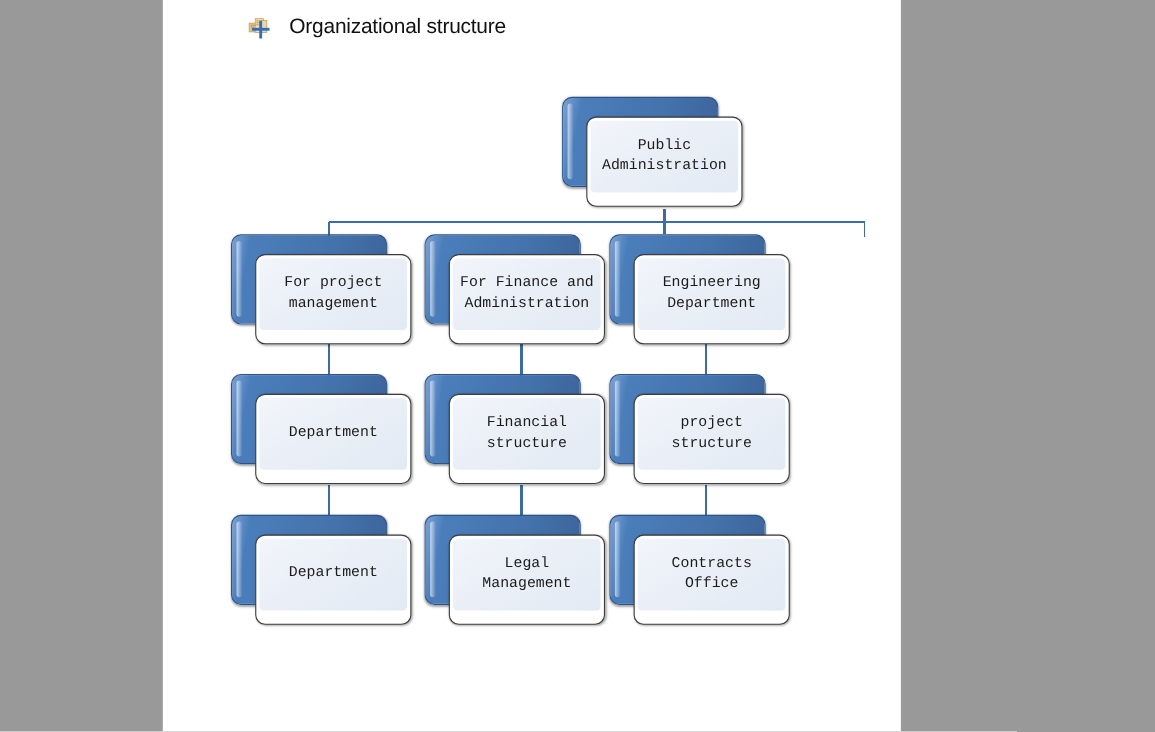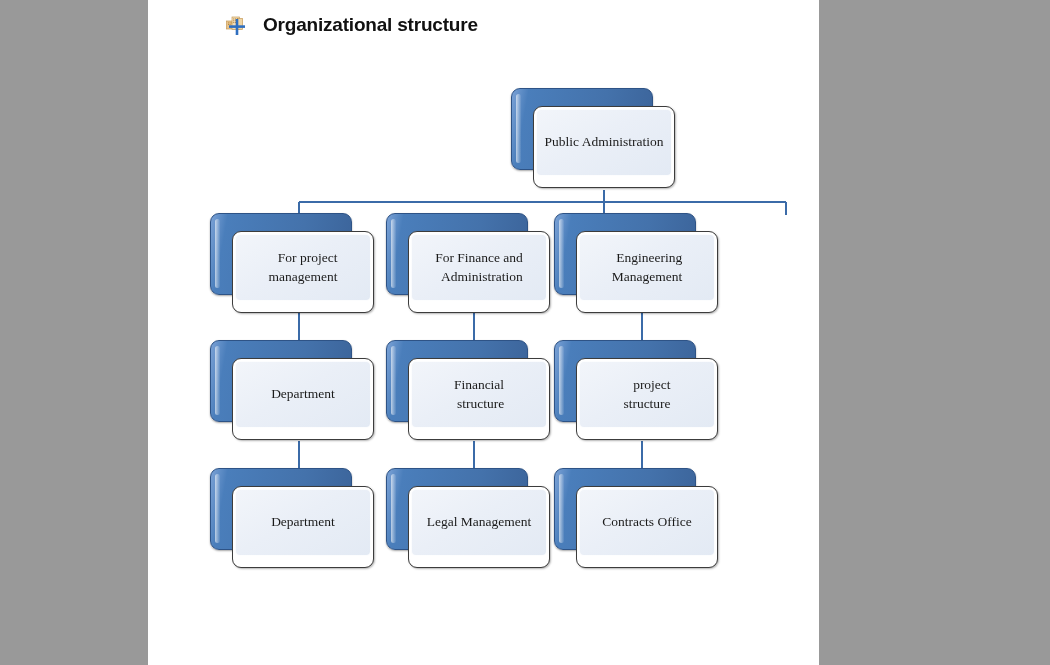--- a/index.html
+++ b/index.html
@@ -40,21 +40,21 @@
 
   #doc-icon {
     width: 24px;
     height: 24px;
     position: relative;
     flex: none;
   }
 
   #title-text {
     font-size: 19px;
-    font-weight: bold;
+    font-weight: normal;
     color: #111111;
     letter-spacing: -0.2px;
     white-space: nowrap;
   }
 
   
   #chart {
     position: absolute;
     left: 0;
     top: 0;
@@ -128,23 +128,22 @@
     align-items: center;
     justify-content: center;
     text-align: center;
     padding: 2px 6px;
   }
 
   .node .label-text {
     font-size: 13.5px;
     line-height: 1.38;
     color: #1b1b1b;
-    font-family: Liberation Serif, serif;
+    font-family: Liberation Mono, monospace;
     white-space: pre-line;
-    text-align: right;
   }
 
   
   #watermark {
     position: absolute;
     left: 0;
     top: 612px;
     width: 671px;
     text-align: center;
     font-size: 37px;
@@ -237,21 +236,21 @@
         <span class="label-text">For Finance and
 Administration</span>
       </div>
     </div>
 
     <div class="node" style="left:406px; top:213px;">
       <div class="back-card"></div>
       <div class="front-card"></div>
       <div class="label-panel">
         <span class="label-text">Engineering
-Management</span>
+Department</span>
       </div>
     </div>
 
     <div class="node" style="left:62px; top:340px;">
       <div class="back-card"></div>
       <div class="front-card"></div>
       <div class="label-panel">
         <span class="label-text">Department</span>
       </div>
     </div>

